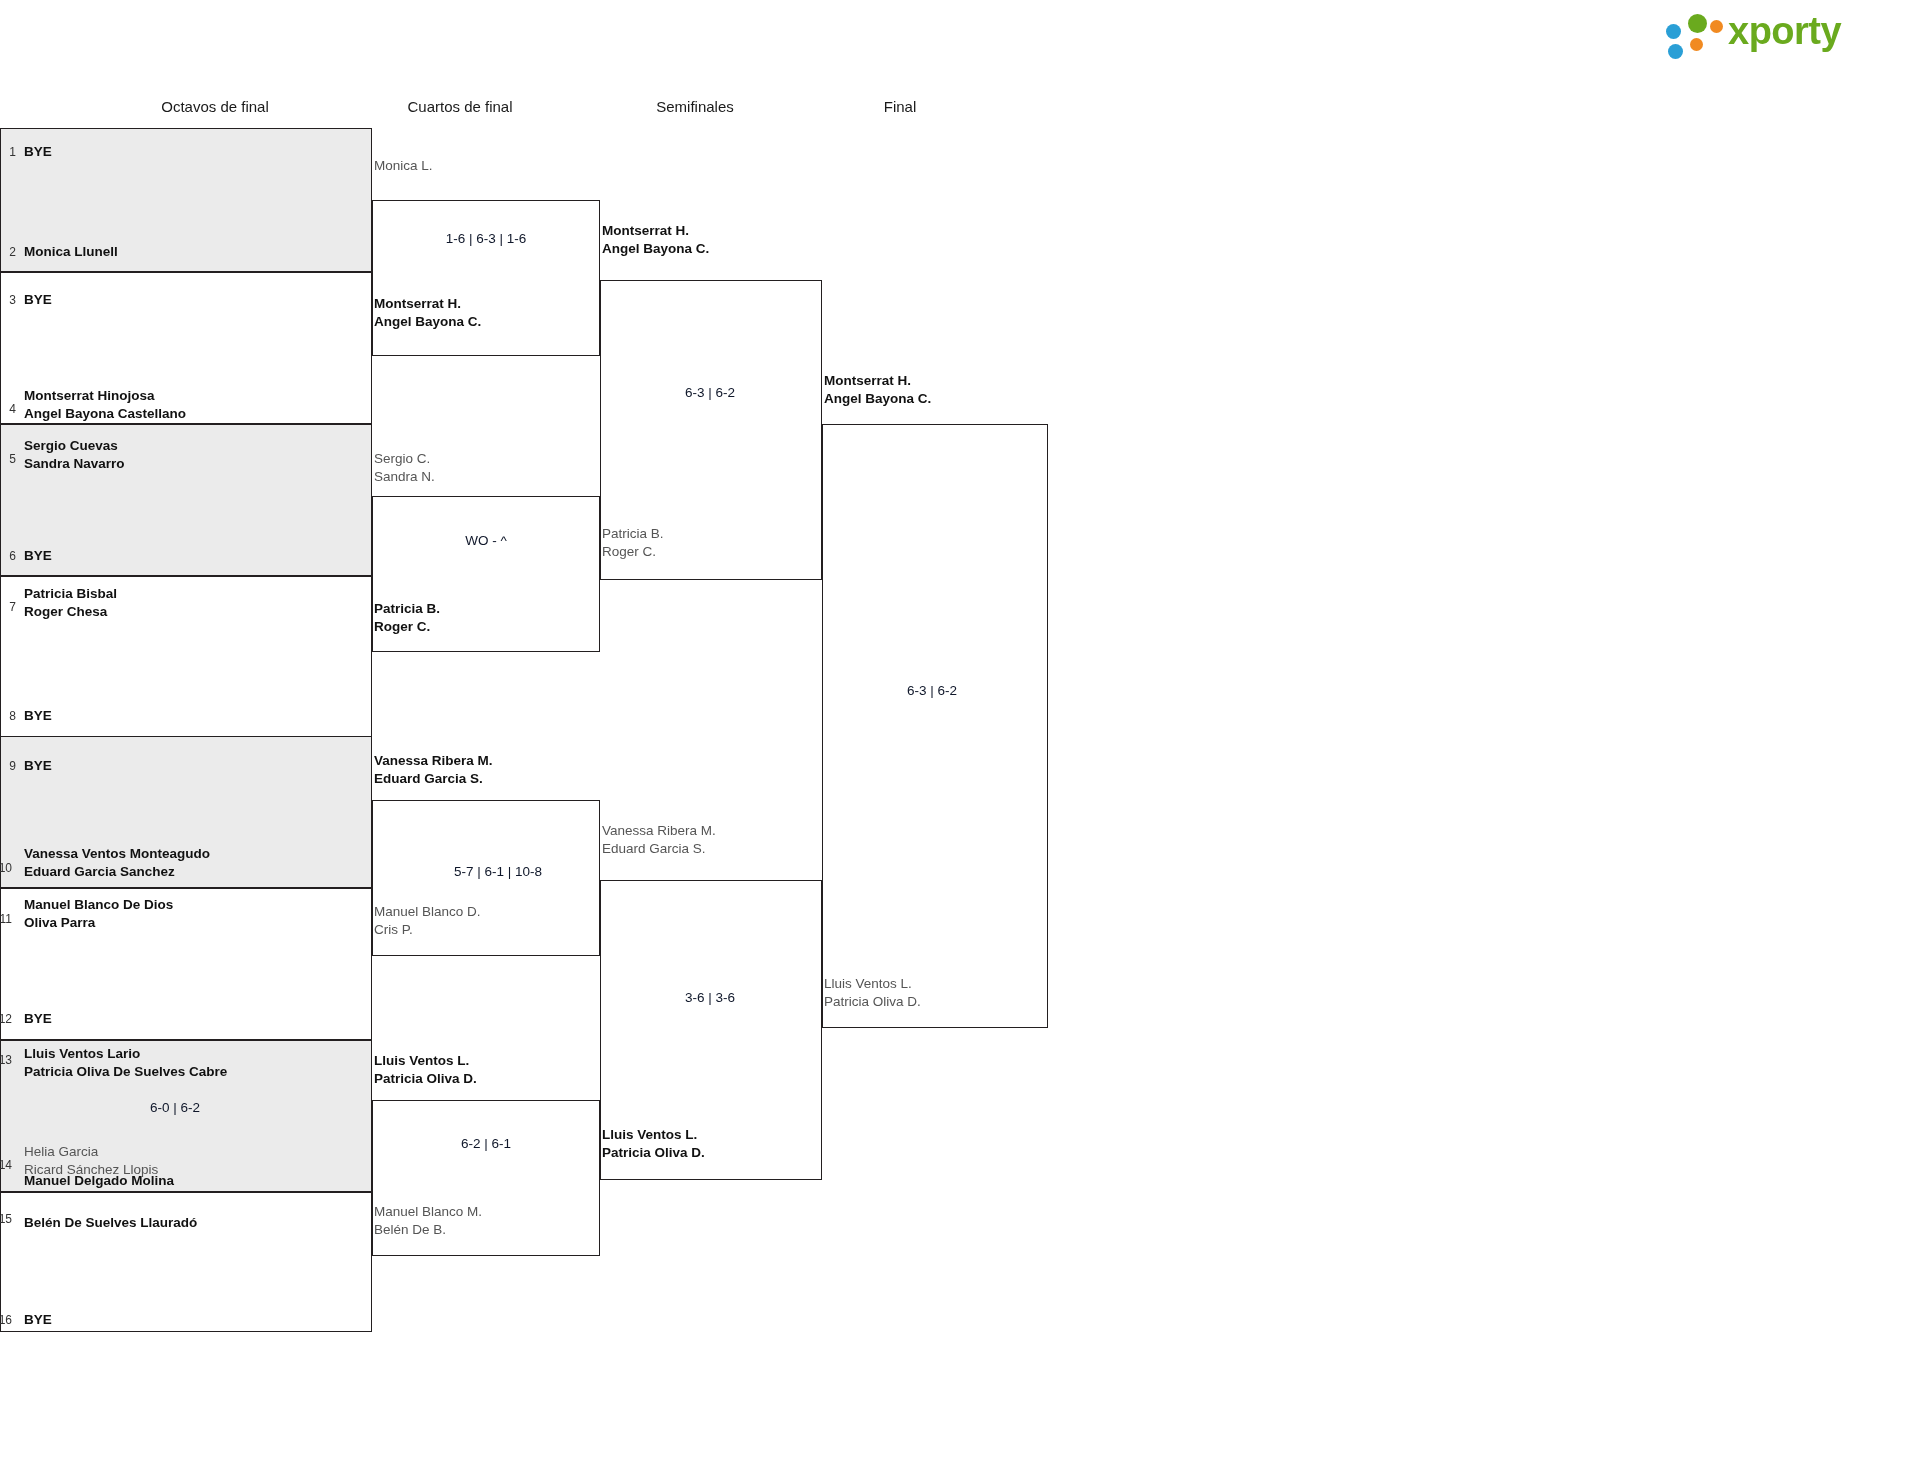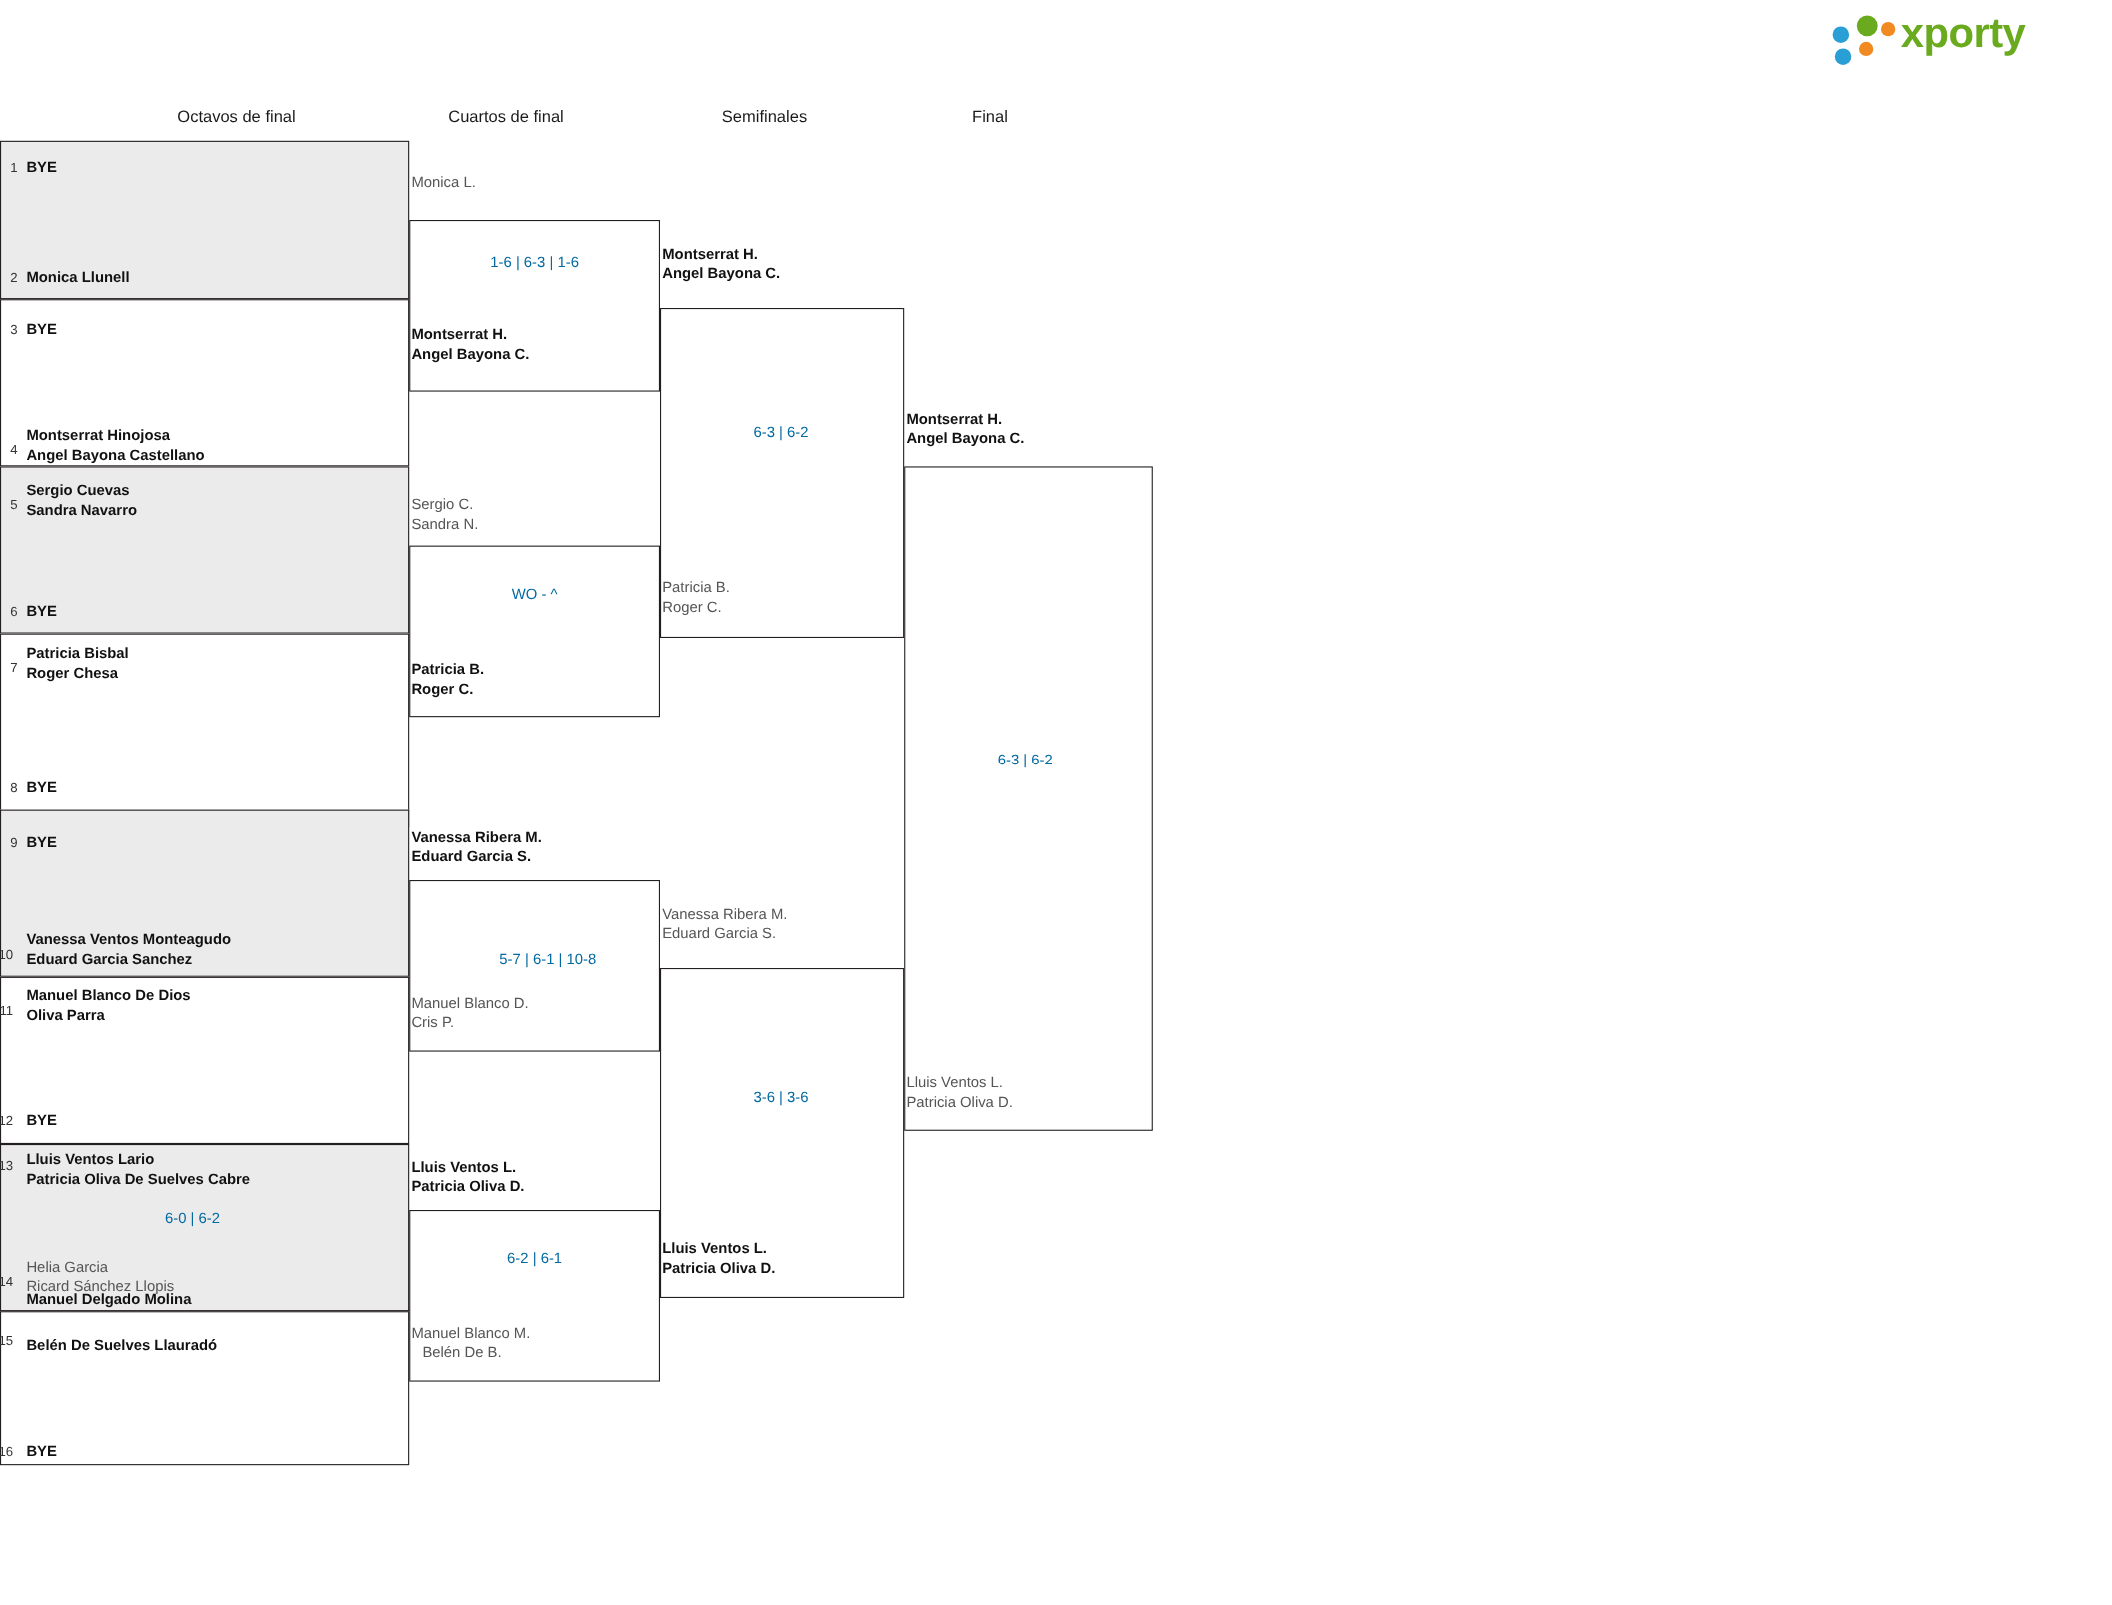--- a/index.html
+++ b/index.html
@@ -52,21 +52,21 @@
     font-size: 13.5px;
     line-height: 18px;
     white-space: nowrap;
   }
   .team.win { font-weight: bold; color: #111; }
   .team.lose { font-weight: normal; color: #555; }
 
   .score {
     position: absolute;
     font-size: 13.5px;
-    color: #0369a1;
+    color: #0f172a;
     white-space: nowrap;
     text-align: center;
   }
   .score.center { transform: translateX(-50%); }
 </style>
 </head>
 <body>
 
 <div id="root">
 
@@ -163,21 +163,21 @@
   <div class="cell plain" style="left:372px; top:800px; width:228px; height:156px;"></div>
   <div class="score center" style="left:498px; top:836px;margin-top:28px;">5-7 | 6-1 | 10-8</div>
   <div class="team lose" style="left:374px; top:903px;">Manuel Blanco D.</div>
   <div class="team lose" style="left:374px; top:921px;">Cris P.</div>
 
   <div class="team win" style="left:374px; top:1052px;">Lluis Ventos L.</div>
   <div class="team win" style="left:374px; top:1070px;">Patricia Oliva D.</div>
   <div class="cell plain" style="left:372px; top:1100px; width:228px; height:156px;"></div>
   <div class="score center" style="left:486px; top:1136px;">6-2 | 6-1</div>
   <div class="team lose" style="left:374px; top:1203px;">Manuel Blanco M.</div>
-  <div class="team lose" style="left:374px; top:1221px;padding-left:10px;">Belén De B.</div>
+  <div class="team lose" style="left:374px; top:1221px;">Belén De B.</div>
 
   <div class="team win" style="left:602px; top:222px;">Montserrat H.</div>
   <div class="team win" style="left:602px; top:240px;">Angel Bayona C.</div>
   <div class="cell plain" style="left:600px; top:280px; width:222px; height:300px;"></div>
   <div class="score center" style="left:710px; top:385px;">6-3 | 6-2</div>
   <div class="team lose" style="left:602px; top:525px;">Patricia B.</div>
   <div class="team lose" style="left:602px; top:543px;">Roger C.</div>
 
   <div class="team lose" style="left:602px; top:822px;">Vanessa Ribera M.</div>
   <div class="team lose" style="left:602px; top:840px;">Eduard Garcia S.</div>

